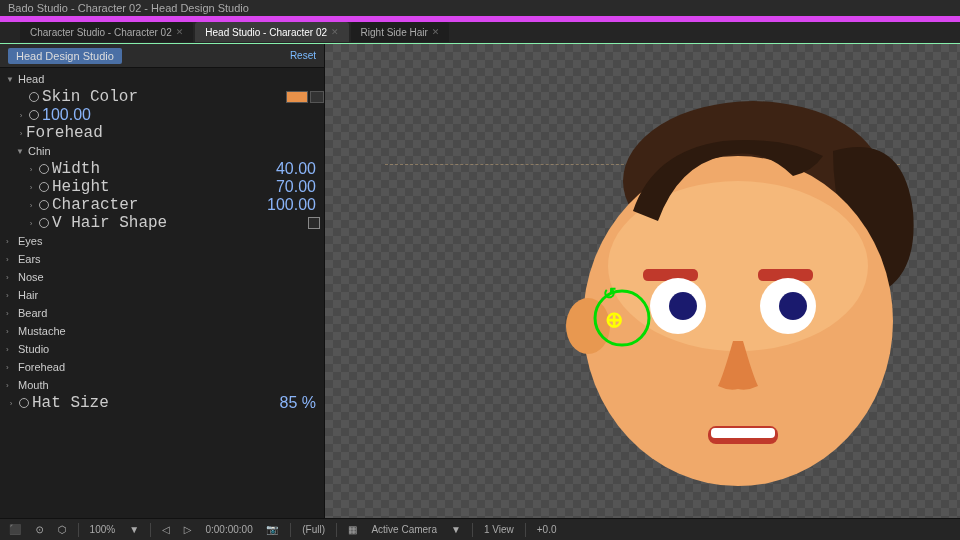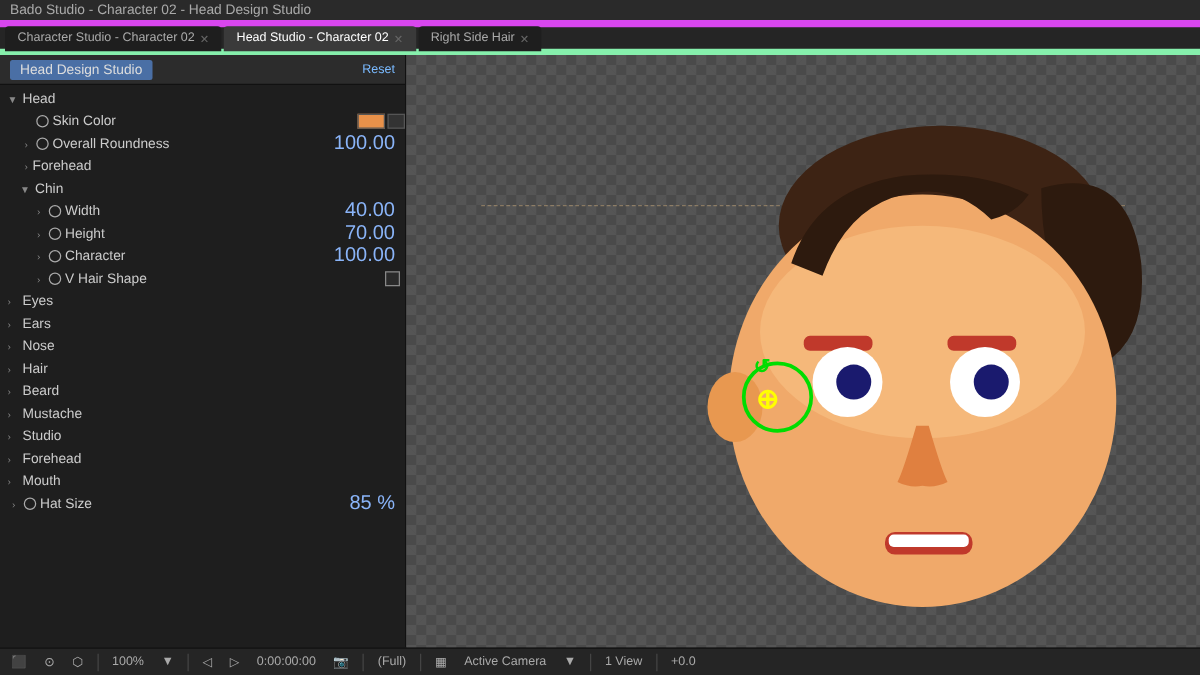--- a/index.html
+++ b/index.html
@@ -3,41 +3,41 @@
   <meta charset="utf-8">
   <style>
     * { margin: 0; padding: 0; box-sizing: border-box; }
     body { width: 960px; height: 540px; background: #1a1a1a; font-family: Arial, sans-serif; font-size: 11px; color: #ccc; overflow: hidden; display: flex; flex-direction: column; }
 
     
     .title-bar { height: 22px; background: #2a2a2a; display: flex; align-items: center; padding: 0 8px; border-bottom: 6px solid #d946ef; flex-shrink: 0; }
     .title-bar-text { font-size: 11px; color: #aaa; }
 
     
-    .tab-bar { height: 22px; background: #252525; display: flex; align-items: center; border-bottom: 5px solid #86efac; flex-shrink: 0; padding: 0 4px; gap: 2px; }
+    .tab-bar { height: 22px; background: #252525; display: flex; align-items: flex-start; border-bottom: 1px solid #86efac; flex-shrink: 0; padding: 0 20px; gap: 2px; }
     .tab { height: 20px; padding: 0 10px; display: flex; align-items: center; font-size: 10px; color: #aaa; background: #1e1e1e; border-radius: 3px 3px 0 0; cursor: pointer; gap: 4px; }
     .tab.active { background: #3a3a3a; color: #fff; }
     .tab-close { font-size: 9px; color: #666; }
 
     
     .main { display: flex; flex: 1; overflow: hidden; }
 
     
     .left-panel { width: 325px; background: #1e1e1e; border-right: 1px solid #111; display: flex; flex-direction: column; flex-shrink: 0; overflow-y: auto; }
 
     .panel-header { height: 24px; background: #2c2c2c; display: flex; align-items: center; justify-content: space-between; padding: 0 8px; border-bottom: 1px solid #111; flex-shrink: 0; }
     .panel-header-title { font-size: 11px; color: #ddd; background: #4a6fa5; padding: 2px 8px; border-radius: 2px; }
     .panel-header-reset { font-size: 10px; color: #7abaff; cursor: pointer; }
 
     
     .tree { padding: 2px 0; }
     .tree-item { height: 18px; display: flex; align-items: center; padding-left: 6px; cursor: pointer; }
     .tree-item .arrow { width: 10px; font-size: 8px; color: #888; display: inline-block; text-align: center; }
     .tree-item .icon-circle { width: 10px; height: 10px; border-radius: 50%; border: 1px solid #aaa; display: inline-block; margin: 0 3px; flex-shrink: 0; }
-    .tree-item .label { flex: 1; color: #ccc; font-size: 11px; }
+    .tree-item .label { flex: 1; color: #ccc; font-size: 16px; font-family: Liberation Mono, monospace; }
     .tree-item .value { color: #8ab4f8; font-size: 16px; padding-right: 8px; }
     .tree-item .color-swatch { width: 22px; height: 12px; background: #e8914a; display: inline-block; margin-right: 2px; border: 1px solid #555; }
     .tree-item .color-swatch2 { width: 14px; height: 12px; background: #333; display: inline-block; border: 1px solid #555; }
     .tree-item .checkbox { width: 12px; height: 12px; border: 1px solid #888; background: #2a2a2a; display: inline-block; margin-right: 4px; }
 
     .tree-section-label { height: 18px; display: flex; align-items: center; padding-left: 6px; color: #ccc; font-size: 11px; cursor: pointer; }
     .tree-section-label .arrow { width: 10px; font-size: 8px; color: #888; margin-right: 2px; }
 
     
     .indent-1 { padding-left: 16px; }
@@ -107,21 +107,20 @@
         <span class="arrow"></span>
         <span class="icon-circle"></span>
         <span class="label">Skin Color</span>
         <span class="color-swatch"></span>
         <span class="color-swatch2"></span>
       </div>
 
       <div class="tree-item indent-1">
         <span class="arrow">›</span>
         <span class="icon-circle"></span>
-        <span class="label">Overall Roundness</span>
         <span class="value">100.00</span>
       </div>
 
       <div class="tree-item indent-1">
         <span class="arrow">›</span>
         <span class="label">Forehead</span>
       </div>
 
       <div class="tree-section-label indent-1">
         <span class="arrow">▼</span>

